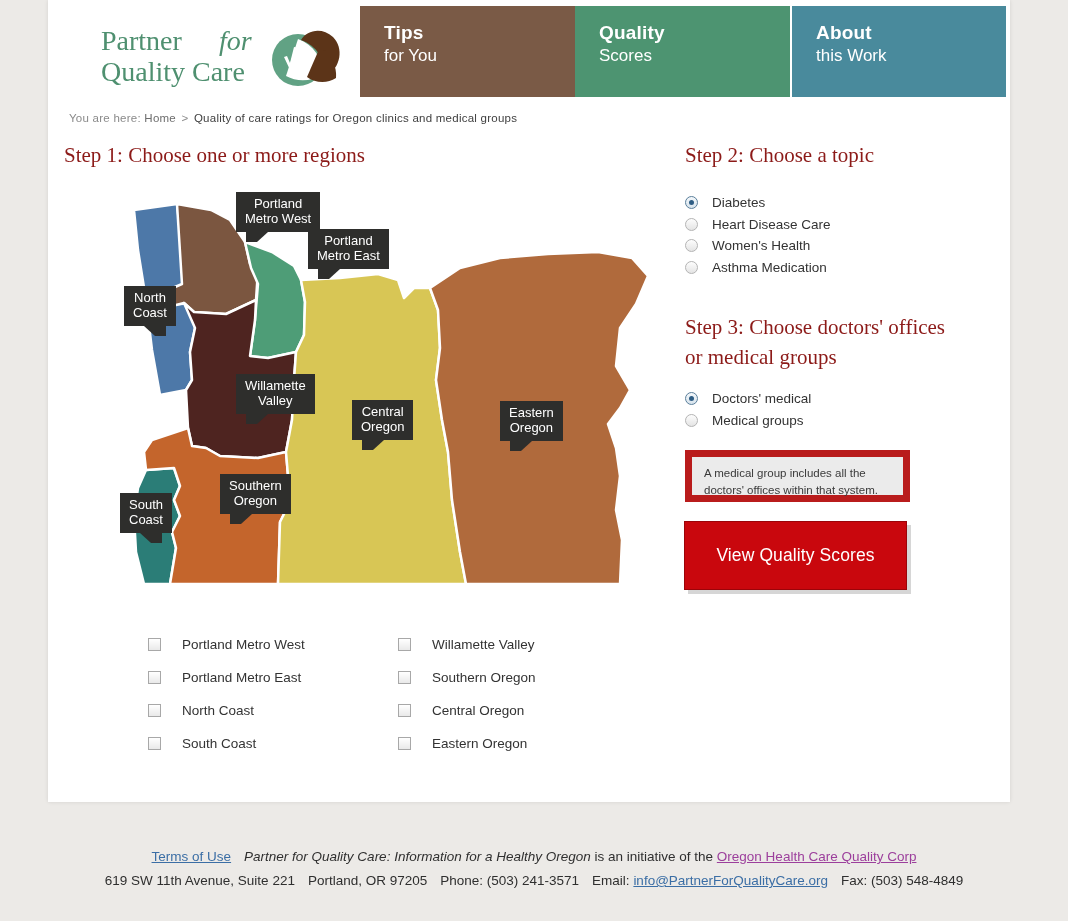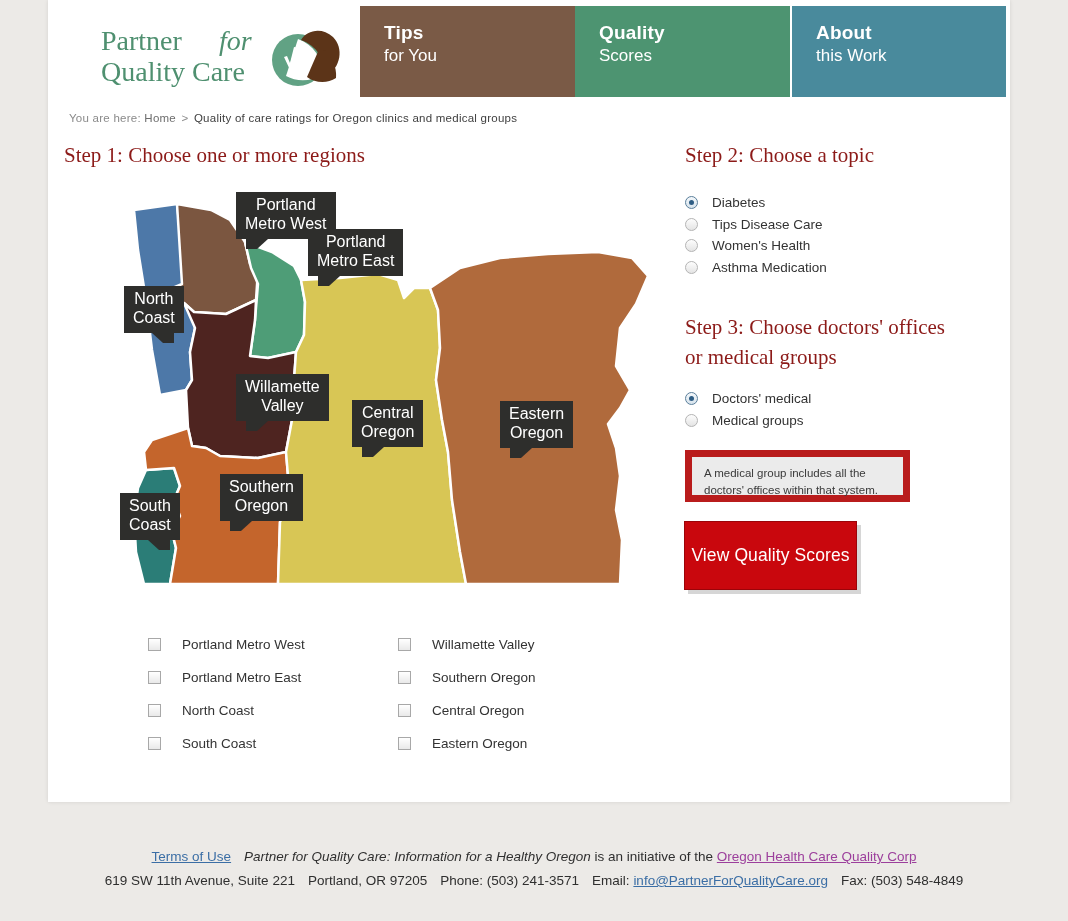--- a/index.html
+++ b/index.html
@@ -92,21 +92,21 @@
     position: absolute;
     left: 60px; top: 180px;
     width: 560px; height: 430px;
   }
   .map-wrap svg { display: block; }
 
   .maplabel {
     position: absolute;
     background: #2e2e2c;
     color: #ffffff;
-    font-size: 16px;
+    font-size: 13px;
     line-height: 1.18;
     padding: 4px 9px 5px 9px;
     text-align: center;
     cursor: pointer;
     white-space: nowrap;
   }
   .maplabel::after {
     content: "";
     position: absolute;
     left: 10px;
@@ -205,21 +205,21 @@
     padding: 8px 12px;
     font-size: 11.5px;
     line-height: 1.45;
     color: #3a3a3a;
   }
 
   
   .cta {
     position: absolute;
     left: 636px; top: 521px;
-    width: 173px; height: 69px;
+    width: 223px; height: 69px;
     background: #c9070d;
     color: #ffffff;
     font-size: 17.5px;
     display: flex;
     align-items: center;
     justify-content: center;
     border: 1px solid #9b0409;
     box-shadow: 4px 4px 0 rgba(0,0,0,.16);
     cursor: pointer;
     letter-spacing: .1px;
@@ -385,21 +385,21 @@
 
     <div class="step-heading" id="step2-heading">Step 2: Choose a topic</div>
 
     <div class="radio-group" id="topic-radios">
       <div class="radio-item">
         <span class="radio checked"></span>
         <span class="lbl">Diabetes</span>
       </div>
       <div class="radio-item">
         <span class="radio"></span>
-        <span class="lbl">Tips Disease Care</span>
+        <span class="lbl">Heart Disease Care</span>
       </div>
       <div class="radio-item">
         <span class="radio"></span>
         <span class="lbl">Women's Health</span>
       </div>
       <div class="radio-item">
         <span class="radio"></span>
         <span class="lbl">Asthma Medication</span>
       </div>
     </div>

